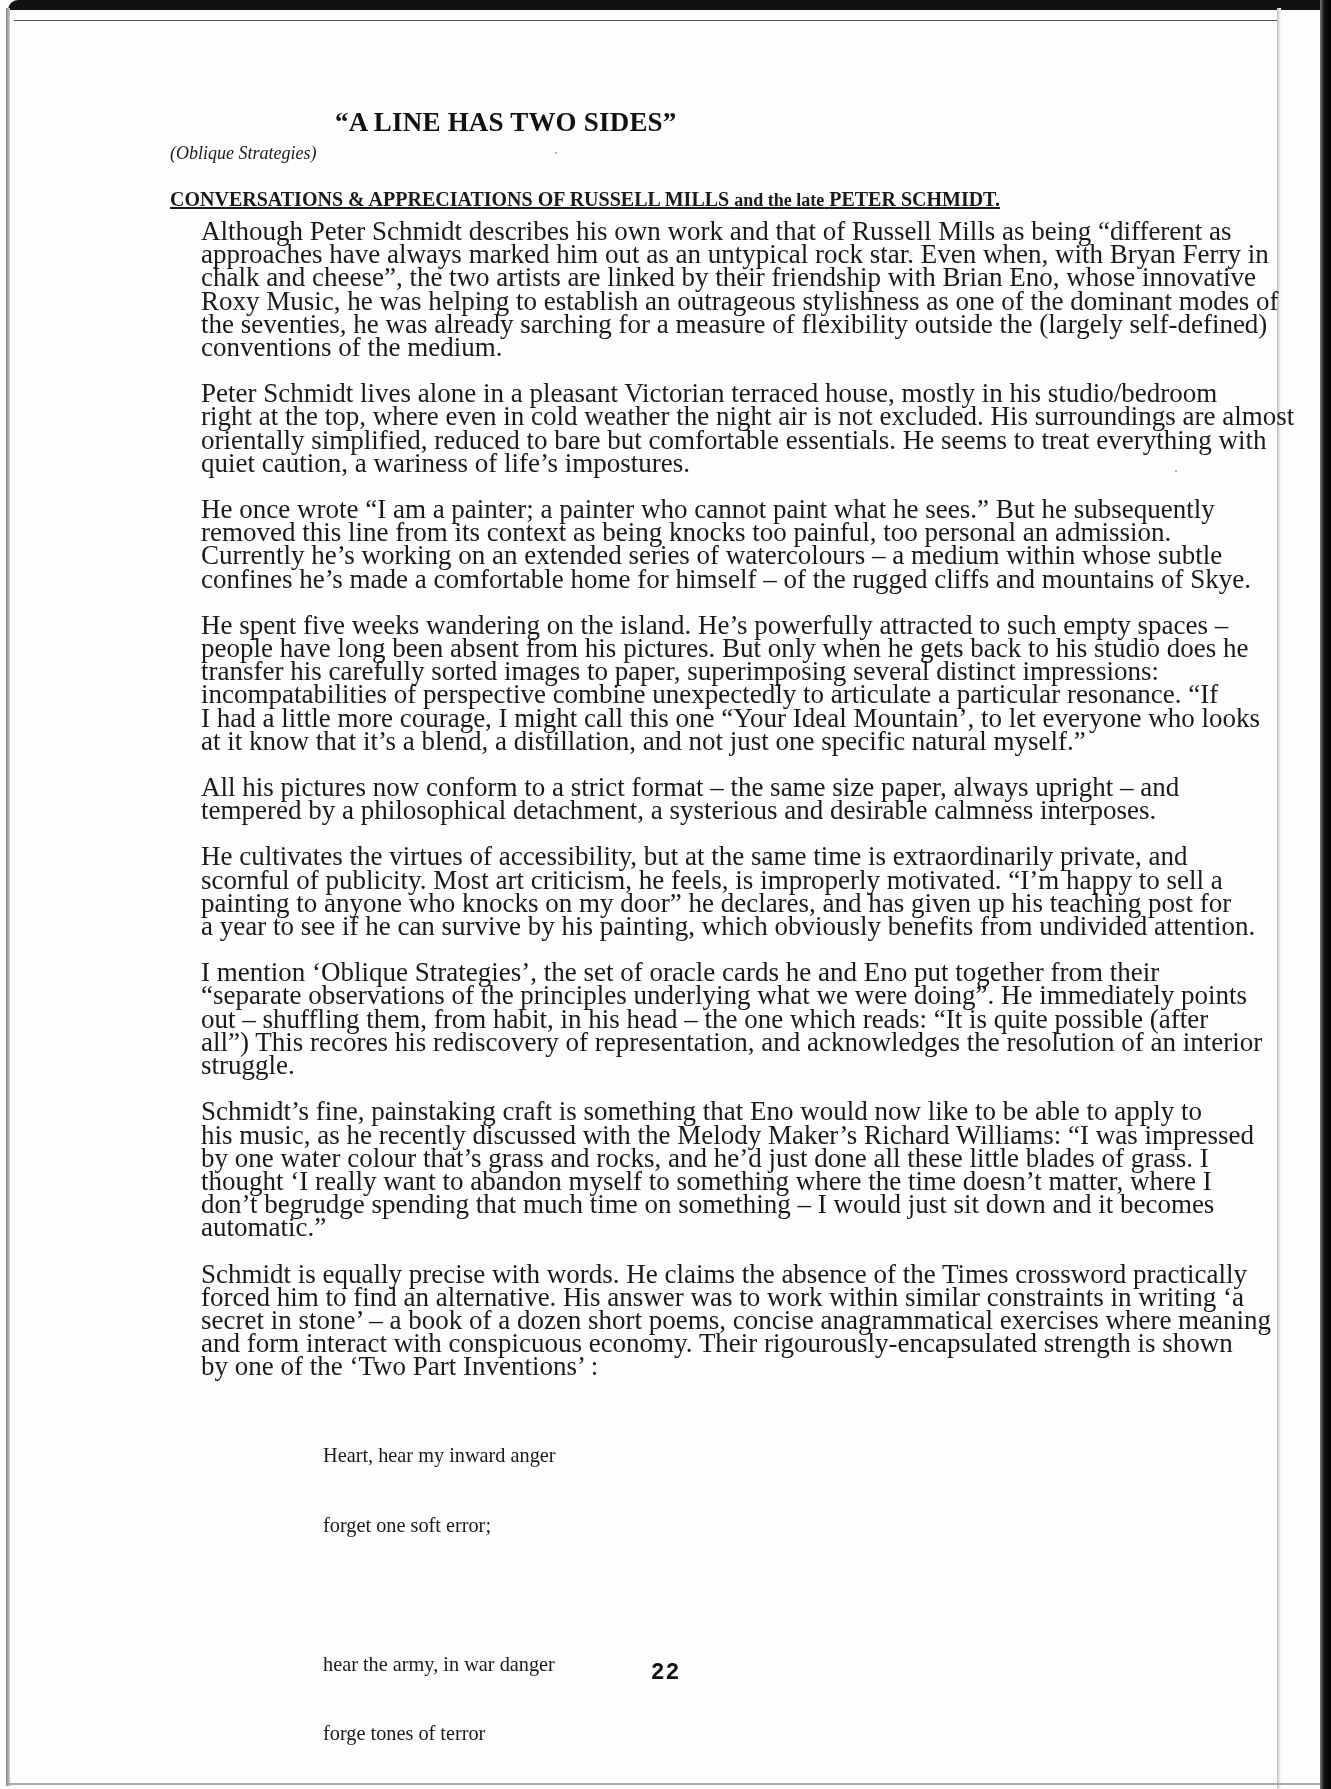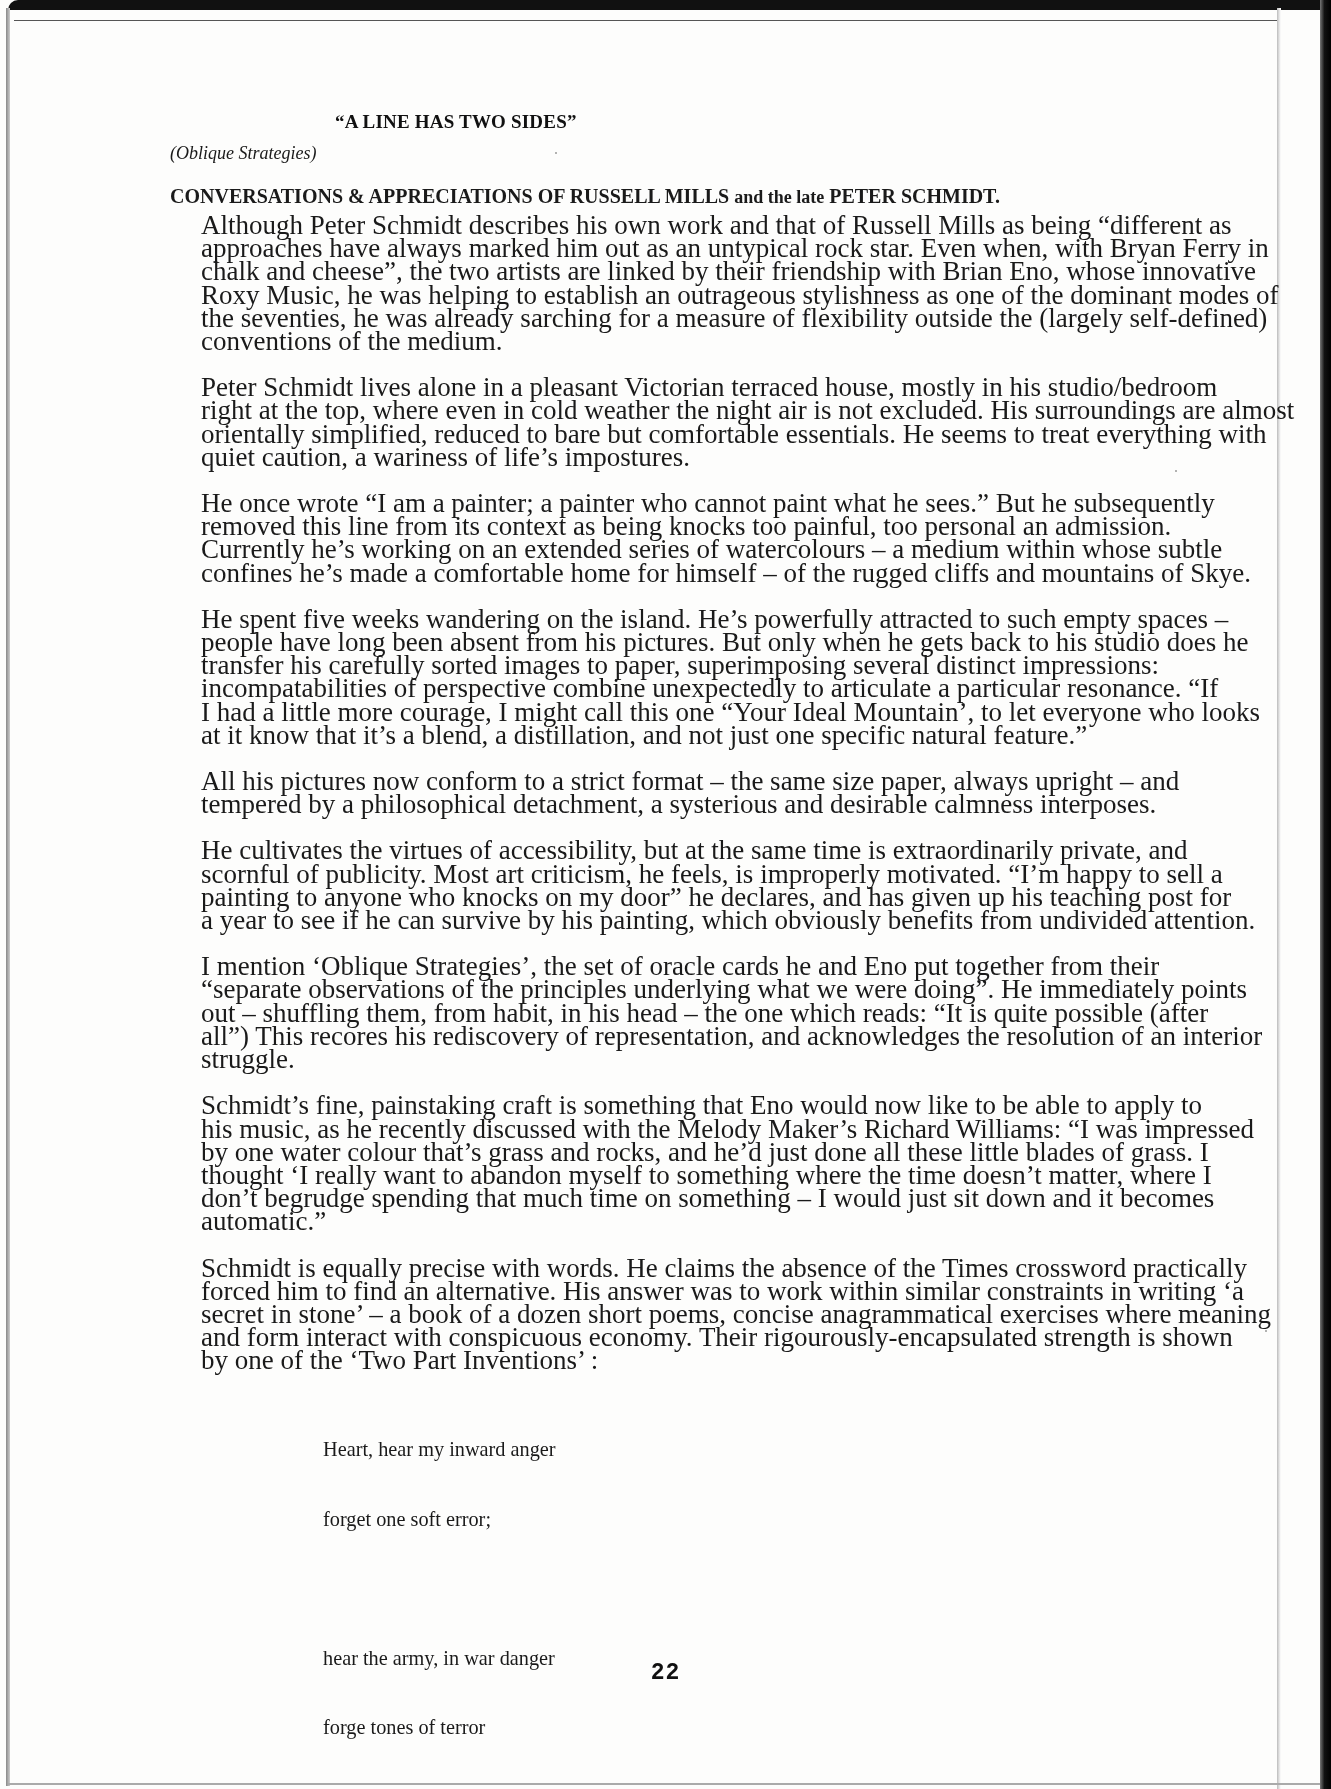--- a/index.html
+++ b/index.html
@@ -71,38 +71,39 @@
     }
 
     .page {
       position: absolute;
       left: 165px;
       top: 105px;
       width: 1060px;
     }
     .title {
       margin: 0 0 0 170px;
-      font-size: 19px;
+      font-size: 27px;
       font-weight: bold;
       letter-spacing: 0.2px;
       line-height: 34px;
       color: #111;
     }
     .subtitle {
       margin: 2px 0 0 5px;
       font-size: 18px;
       font-style: italic;
       line-height: 24px;
     }
     .heading {
       margin: 18px 0 4px 5px;
       font-size: 20px;
       font-weight: bold;
-      line-height: 26px;
+      line-height: 32px;
       white-space: nowrap;
+      text-decoration: underline;
     }
     .heading .light {
       font-weight: bold;
       font-size: 18px;
     }
     .body p {
       margin: 0 0 23px 0;
       font-size: 27px;
       line-height: 23.2px;
       text-indent: 36px;
@@ -188,21 +189,21 @@
       <span class="line">removed this line from its context as being knocks  too painful,  too personal an admission.</span>
       <span class="line">Currently he’s working on an extended series of watercolours – a medium within whose subtle</span>
       <span class="line">confines he’s made a comfortable home for himself – of the rugged cliffs and mountains of Skye.</span>
     </p>
     <p>
       <span class="line">He spent five weeks wandering on the island. He’s powerfully attracted to such empty spaces –</span>
       <span class="line">people have long been absent from his pictures. But only when he gets back to his studio does he</span>
       <span class="line">transfer his carefully sorted images to paper, superimposing several distinct impressions:</span>
       <span class="line">incompatabilities of perspective combine unexpectedly to articulate a particular resonance. “If</span>
       <span class="line">I had a little more courage, I might call this one “Your Ideal Mountain’, to let everyone who looks</span>
-      <span class="line">at it know that it’s a blend, a distillation, and not just one specific natural feature.”</span>
+      <span class="line">at it know that it’s a blend, a distillation, and not just one specific natural myself.”</span>
     </p>
     <p>
       <span class="line">All his pictures now conform to a strict format – the same size paper, always upright – and</span>
       <span class="line">tempered by a philosophical detachment, a systerious and desirable calmness interposes.</span>
     </p>
     <p>
       <span class="line">He cultivates the virtues of accessibility, but at the same time is extraordinarily private, and</span>
       <span class="line">scornful of publicity. Most art criticism, he feels, is improperly motivated. “I’m happy to sell a</span>
       <span class="line">painting to anyone who knocks on my door” he declares, and has given up his teaching post for</span>
       <span class="line">a year to see if he can survive by his painting, which obviously benefits from undivided attention.</span>

